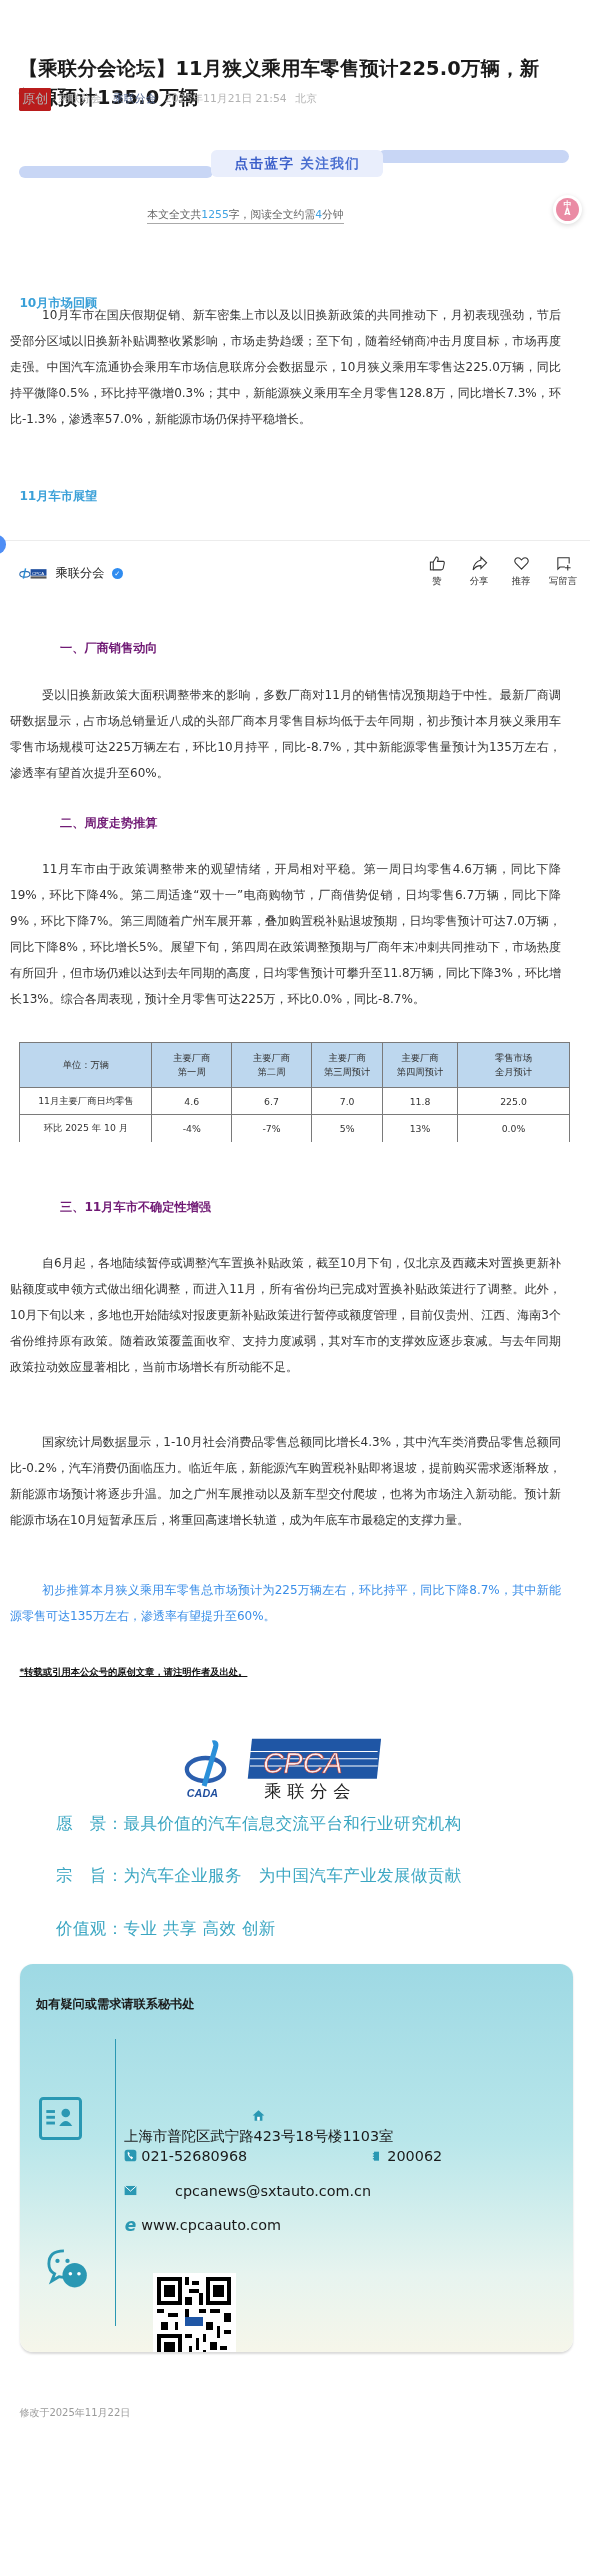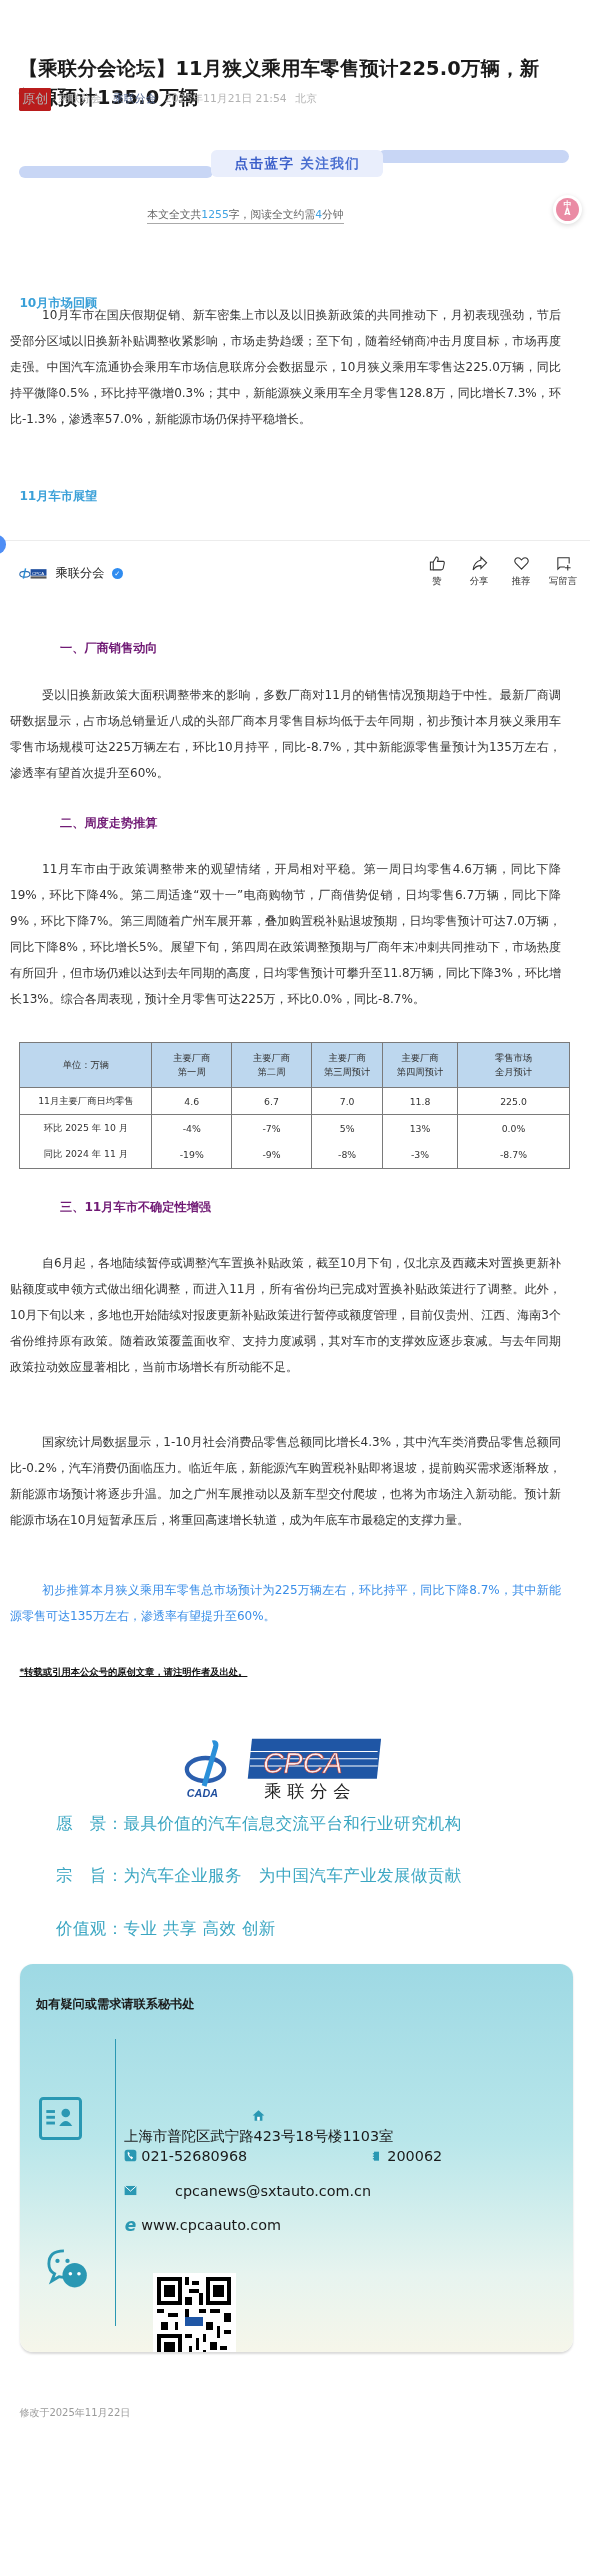--- a/index.html
+++ b/index.html
@@ -179,28 +179,20 @@
         <td>11.8</td>
         <td>225.0</td>
       </tr>
       <tr class="r2">
         <td>环比 2025 年 10 月</td>
         <td>-4%</td>
         <td>-7%</td>
         <td>5%</td>
         <td>13%</td>
         <td>0.0%</td>
-      </tr>
-      <tr class="r3">
-        <td>同比 2024 年 11 月</td>
-        <td>-19%</td>
-        <td>-9%</td>
-        <td>-8%</td>
-        <td>-3%</td>
-        <td>-8.7%</td>
       </tr>
     </tbody>
   </table>
 
   <div class="h-black" style="top:1199px;">三、11月车市不确定性增强</div>
   <p class="para indent" style="top:1250px;">自6月起，各地陆续暂停或调整汽车置换补贴政策，截至10月下旬，仅北京及西藏未对置换更新补贴额度或申领方式做出细化调整，而进入11月，所有省份均已完成对置换补贴政策进行了调整。此外，10月下旬以来，多地也开始陆续对报废更新补贴政策进行暂停或额度管理，目前仅贵州、江西、海南3个省份维持原有政策。随着政策覆盖面收窄、支持力度减弱，其对车市的支撑效应逐步衰减。与去年同期政策拉动效应显著相比，当前市场增长有所动能不足。</p>
   <p class="para indent" style="top:1429px;">国家统计局数据显示，1-10月社会消费品零售总额同比增长4.3%，其中汽车类消费品零售总额同比-0.2%，汽车消费仍面临压力。临近年底，新能源汽车购置税补贴即将退坡，提前购买需求逐渐释放，新能源市场预计将逐步升温。加之广州车展推动以及新车型交付爬坡，也将为市场注入新动能。预计新能源市场在10月短暂承压后，将重回高速增长轨道，成为年底车市最稳定的支撑力量。</p>
   <p class="para indent blue" style="top:1577px;">初步推算本月狭义乘用车零售总市场预计为225万辆左右，环比持平，同比下降8.7%，其中新能源零售可达135万左右，渗透率有望提升至60%。</p>
 
   <div class="notice">*转载或引用本公众号的原创文章，请注明作者及出处。</div>

